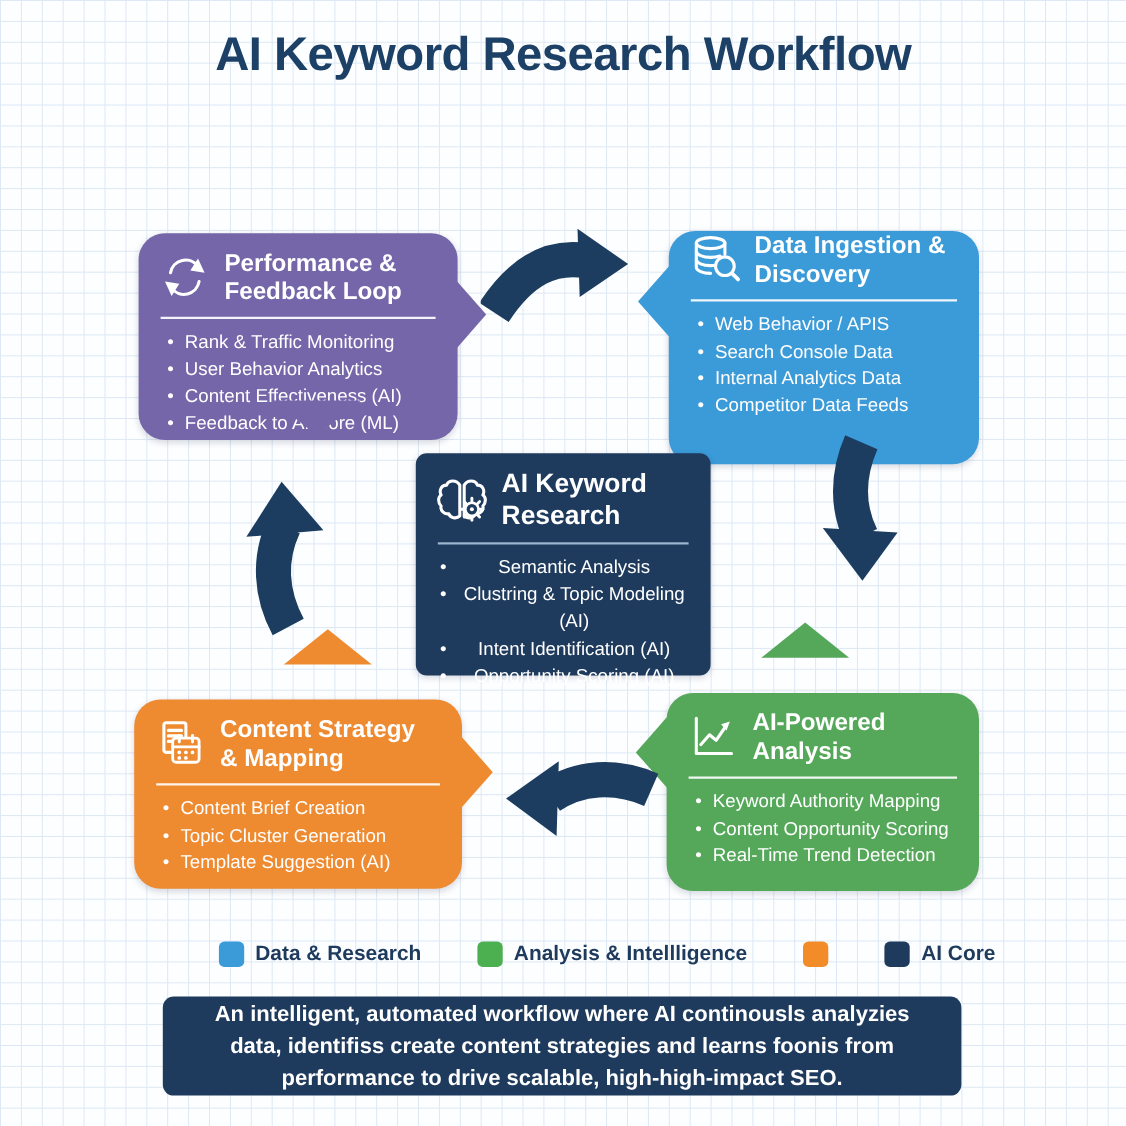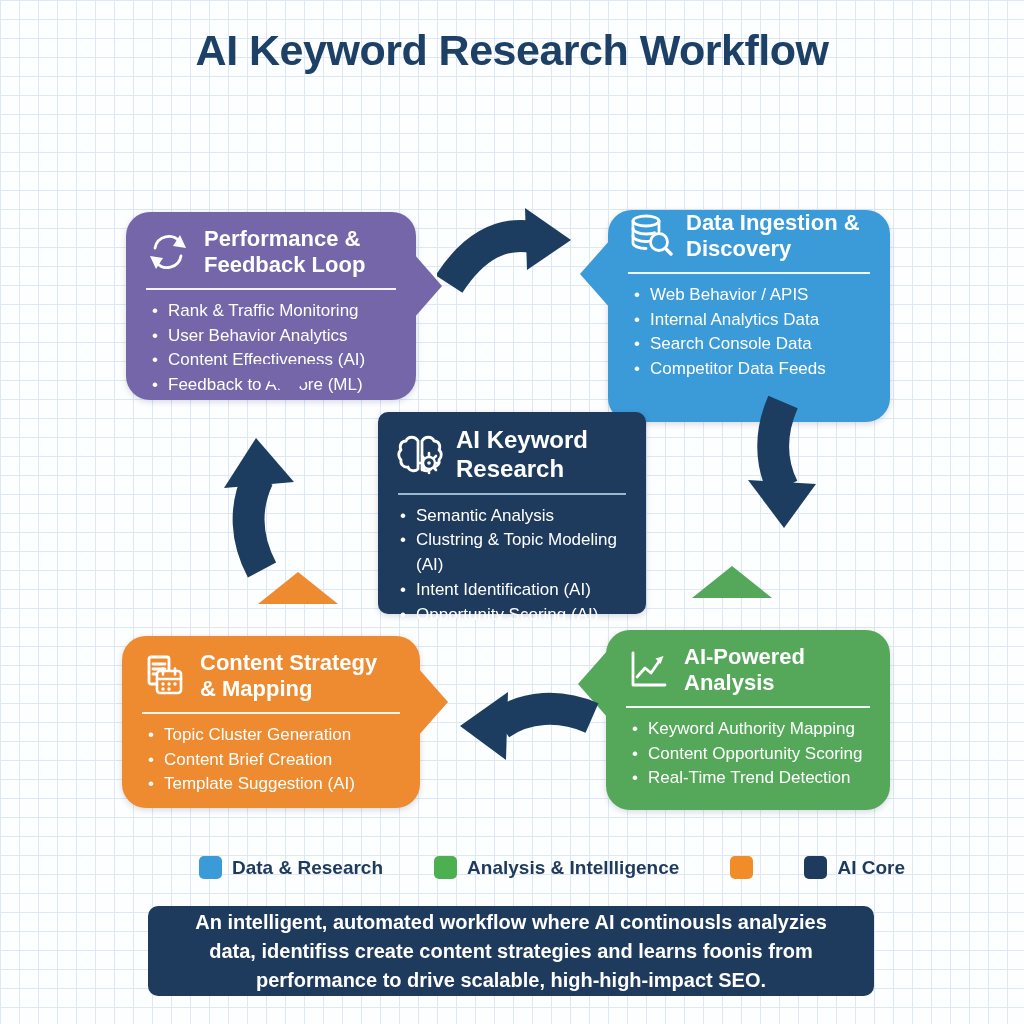--- a/index.html
+++ b/index.html
@@ -110,22 +110,22 @@
       <line x1="39.5" y1="36.5" x2="45" y2="42" stroke="#fff" stroke-width="3.4" stroke-linecap="round"></line>
     </svg>
     <div class="box-title">
       <span>Data Ingestion &amp;</span>
       <span>Discovery</span>
     </div>
   </div>
   <hr class="box-divider">
   <ul class="box-bullets">
     <li>Web Behavior / APIS</li>
+    <li>Search Console Data</li>
     <li>Internal Analytics Data</li>
-    <li>Search Console Data</li>
     <li>Competitor Data Feeds</li>
   </ul>
 </div>
 <div class="abs tail" style="left:580px;top:240px;border-top:34px solid transparent;border-bottom:34px solid transparent;border-right:30px solid #3b9ad8;"></div>
 <div class="abs tail" style="left:700px;top:386px;border-left:38px solid transparent;border-right:38px solid transparent;border-top:32px solid #3b9ad8;"></div>
 
 <div class="abs flow-box navy" style="left:378px;top:378px;width:268px;height:202px;">
   <div class="box-header">
     <svg class="box-icon" viewBox="0 0 48 48">
       <g class="icon-stroke" stroke-width="2.4">
@@ -144,21 +144,21 @@
         <line x1="37.9" y1="27.1" x2="40" y2="25"></line>
       </g>
       <circle cx="33" cy="32" r="1.8" fill="#fff"></circle>
     </svg>
     <div class="box-title" style="font-size:24px;">
       <span>AI Keyword</span>
       <span>Research</span>
     </div>
   </div>
   <hr class="box-divider" style="border-top-color:#9db7cf;">
-  <ul class="box-bullets" style="padding-left:4px;">
+  <ul class="box-bullets" style="padding-left:4px;text-align:center;">
     <li>Semantic Analysis</li>
     <li>Clustring &amp; Topic Modeling (AI)</li>
     <li>Intent Identification (AI)</li>
     <li>Opportunity Scoring (AI)</li>
   </ul>
 </div>
 
 <div class="abs flow-box orange" style="left:122px;top:602px;width:298px;height:172px;">
   <div class="box-header">
     <svg class="box-icon" viewBox="0 0 48 48">
@@ -182,22 +182,22 @@
           <circle cx="29" cy="37" r="1.7"></circle>
       </g>
     </svg>
     <div class="box-title">
       <span>Content Strategy</span>
       <span>&amp; Mapping</span>
     </div>
   </div>
   <hr class="box-divider">
   <ul class="box-bullets">
+    <li>Content Brief Creation</li>
     <li>Topic Cluster Generation</li>
-    <li>Content Brief Creation</li>
     <li>Template Suggestion (AI)</li>
   </ul>
 </div>
 <div class="abs tail" style="left:258px;top:572px;border-left:40px solid transparent;border-right:40px solid transparent;border-bottom:32px solid #ee8a30;"></div>
 <div class="abs tail" style="left:418px;top:668px;border-top:34px solid transparent;border-bottom:34px solid transparent;border-left:30px solid #ee8a30;"></div>
 
 <div class="abs flow-box green" style="left:606px;top:596px;width:284px;height:180px;">
   <div class="box-header">
     <svg class="box-icon" viewBox="0 0 48 48">
       <g class="icon-stroke">

